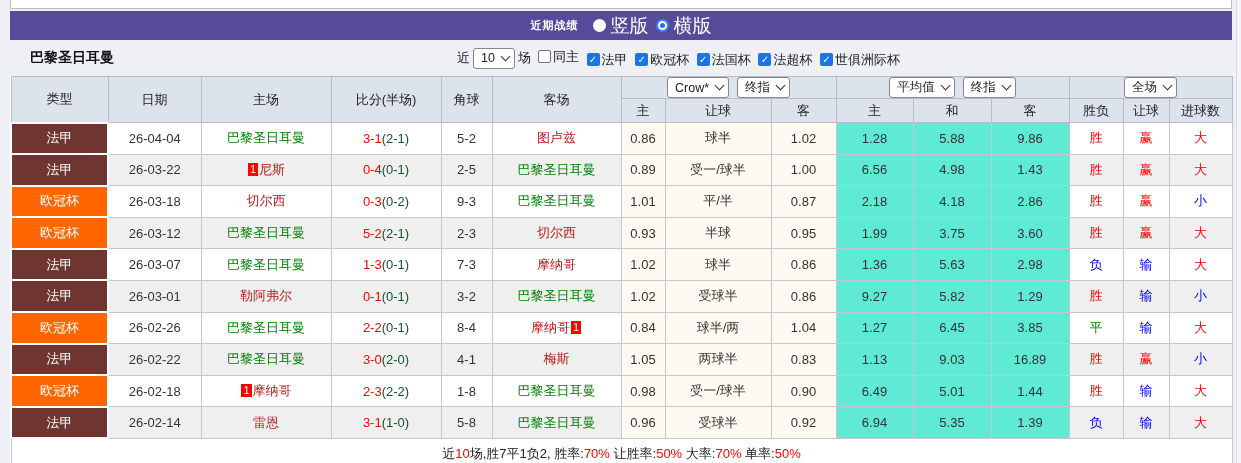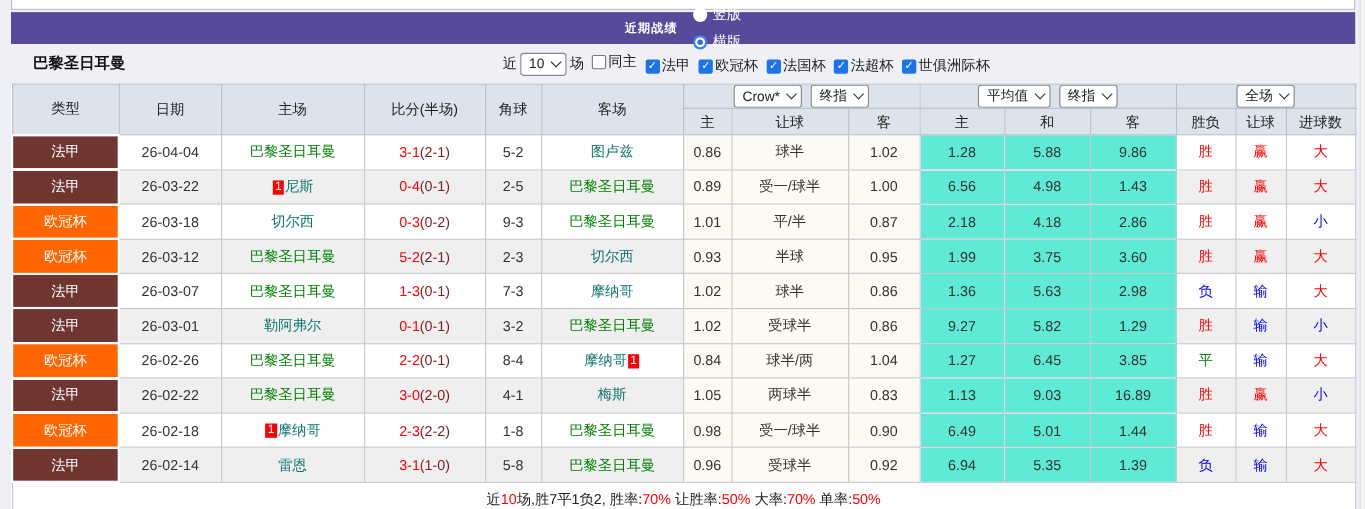--- a/index.html
+++ b/index.html
@@ -7,21 +7,21 @@
     width:1241px;height:463px;overflow:hidden;position:relative;
     background:#eef0f6;
     font-family:"Liberation Sans","DejaVu Sans",sans-serif;
     -webkit-font-smoothing:antialiased;
   }
   .page{position:absolute;left:10px;top:0;width:1222px;}
   .top-strip{height:8px;background:#fff;border:1px solid #b9bdc4;border-top:none;}
   
   .titlebar{margin-top:2px;height:29px;background:#564a9b;display:flex;align-items:center;justify-content:center;gap:14px;color:#fff;}
   .titlebar .title{font-weight:bold;font-size:11px;letter-spacing:1px;}
-  .radio-group{display:flex;align-items:center;gap:7px;font-size:13px;flex-direction:column;}
+  .radio-group{display:flex;align-items:center;gap:7px;font-size:19px;}
   .radio-item{display:flex;align-items:center;gap:5px;cursor:pointer;}
   .radio-off{width:13px;height:13px;border-radius:50%;background:#fff;}
   .radio-on{width:13px;height:13px;box-sizing:border-box;border-radius:50%;border:2px solid #3b82f6;background:#fff;display:flex;align-items:center;justify-content:center;}
   .radio-on .dot{width:5px;height:5px;border-radius:50%;background:#2f6fe4;}
   
   .filterbar{height:36px;display:flex;align-items:center;justify-content:space-between;font-size:13px;color:#222;}
   .team-name{font-weight:bold;font-size:14px;color:#111;padding-left:20px;}
   .filters{display:flex;align-items:center;gap:3px;padding-right:332px;}
   .sel{display:inline-flex;align-items:center;gap:7px;background:#fff;border:1px solid #878787;border-radius:3px;padding:1px 5px 1px 7px;font-size:12.5px;color:#222;height:17px;cursor:pointer;}
   .chev{width:6px;height:6px;border-right:1.7px solid #333;border-bottom:1.7px solid #333;transform:rotate(45deg);margin-top:-4px;flex:none;}
@@ -35,22 +35,22 @@
   thead th{background:#dde3ec;font-weight:normal;color:#222;border-color:#b6bdc7;}
   .sel-row th{height:21px;}
   .hdr-row th{height:23px;}
   .sel-group{display:flex;align-items:center;justify-content:center;gap:8px;}
   tbody td{height:29.6px;}
   tr.even td.plain{background:#efefef;}
   td.c-odd{background:#fef9f1;}
   td.c-avg{background:#5eead4;}
   td.c-type{border:2px solid #fff;color:#fff;}
   .score-main{color:#f00;}
-  .score-half{color:#7f1d1d;}
-  .team{color:#0f766e;text-decoration:none;cursor:pointer;}
+  .score-half{color:#14532d;}
+  .team{color:#b91c1c;text-decoration:none;cursor:pointer;}
   .team.psg{color:#008000;}
   .card{display:inline-block;background:#f00;color:#fff;font-size:11px;line-height:13px;padding:0 2px;margin:0 1px;vertical-align:1px;}
   tfoot td{height:29px;background:#fff;font-size:13px;color:#222;}
   .red{color:#f00;}
   .right-strip{position:absolute;left:1236px;top:0;width:5px;height:463px;background:#f3f4f6;border-left:1px solid #d8dbe0;}
 </style>
 </head>
 <body>
 
 <div class="page">

